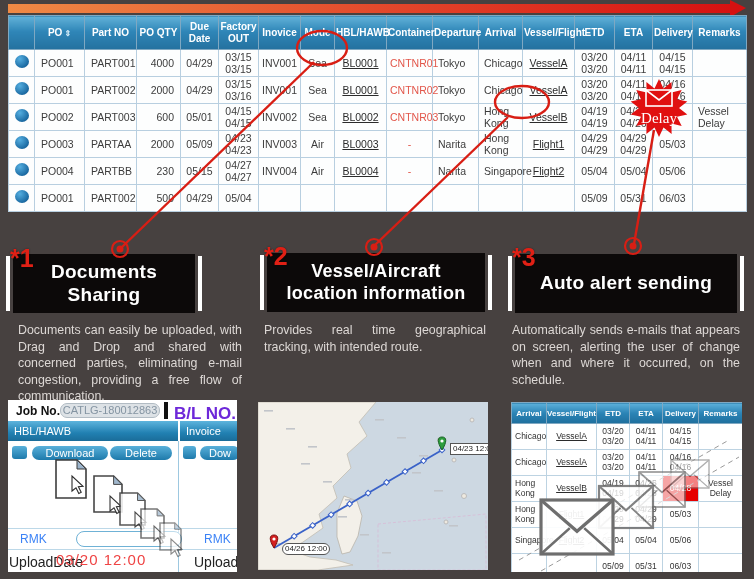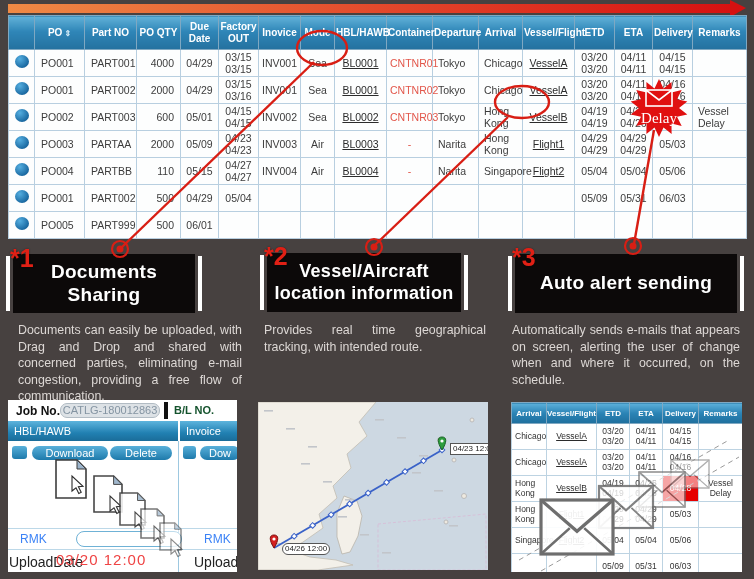--- a/index.html
+++ b/index.html
@@ -41,21 +41,21 @@
   .callout-desc{position:absolute;color:#ddd8d5;font-size:12.4px;line-height:16.5px;text-align:justify;}
 
   
   .panel{position:absolute;background:#fff;overflow:hidden;}
   #docs-panel{left:8px;top:400px;width:229px;height:172px;font-size:11px;color:#222;}
   .dp-topbar{position:absolute;left:0;top:0;width:229px;height:21px;background:#fff;}
   .dp-joblabel{position:absolute;left:8px;top:4px;font-weight:bold;font-size:12px;color:#111;}
   .dp-jobinput{position:absolute;left:52px;top:3px;width:98px;height:13px;background:#dde2e6;
     border:1px solid #b2bcc4;border-radius:7px;font-size:11px;color:#8494a2;text-align:center;line-height:13px;}
   .dp-divider{position:absolute;left:156px;top:2px;width:4px;height:17px;background:#111;}
-  .dp-bllabel{position:absolute;left:166px;top:4px;font-weight:bold;font-size:11px;color:#14532d;}
+  .dp-bllabel{position:absolute;left:166px;top:4px;font-weight:bold;font-size:17px;color:#6d28d9;}
   .dp-bluebar{position:absolute;top:21px;height:20px;background:linear-gradient(#5db4dd,#2180b2 60%,#1a6c99);
     color:#fff;font-size:11px;line-height:20px;padding-left:6px;box-sizing:border-box;}
   .dp-sq{position:absolute;width:15px;height:13px;border-radius:3px;background:linear-gradient(#58b0da,#1e7aab);}
   .dp-btn{position:absolute;height:14px;border-radius:7px;background:linear-gradient(#58b0da,#1e7aab);
     color:#fff;font-size:11px;text-align:center;line-height:14px;}
   .dp-vline{position:absolute;left:170px;top:41px;width:1px;height:131px;background:#9dc8e0;}
   .dp-hline{position:absolute;left:0;width:229px;height:1px;background:#bcd8e8;}
   .dp-rmk-label{position:absolute;font-size:12px;color:#3b82f6;}
   .dp-rmk-input{position:absolute;left:68px;top:131px;width:104px;height:14px;border:1px solid #6fb2d6;border-radius:8px;background:#fff;}
   .dp-upload-label{position:absolute;font-size:14px;color:#222;}
@@ -222,21 +222,21 @@
 04/29</td>
           <td class="c-eta">04/29
 04/29</td>
           <td class="c-delivery">05/03</td>
           <td class="c-remarks"></td>
         </tr>
         <tr>
           <td><span class="row-dot"></span></td>
           <td class="c-po">PO004</td>
           <td class="c-part">PARTBB</td>
-          <td class="c-qty">110</td>
+          <td class="c-qty">230</td>
           <td class="c-due">05/15</td>
           <td class="c-factory">04/27
 04/27</td>
           <td class="c-invoice">INV004</td>
           <td class="c-mode">Air</td>
           <td class="c-hbl"><span class="tlink">BL0004</span></td>
           <td class="c-container">-</td>
           <td class="c-departure">Narita</td>
           <td class="c-arrival">Singapore</td>
           <td class="c-vessel"><span class="tlink">Flight2</span></td>
@@ -257,53 +257,34 @@
           <td class="c-hbl"></td>
           <td class="c-container"></td>
           <td class="c-departure"></td>
           <td class="c-arrival"></td>
           <td class="c-vessel"></td>
           <td class="c-etd">05/09</td>
           <td class="c-eta">05/31</td>
           <td class="c-delivery">06/03</td>
           <td class="c-remarks"></td>
         </tr>
-        <tr>
-          <td><span class="row-dot"></span></td>
-          <td class="c-po">PO005</td>
-          <td class="c-part">PART999</td>
-          <td class="c-qty">500</td>
-          <td class="c-due">06/01</td>
-          <td class="c-factory"></td>
-          <td class="c-invoice"></td>
-          <td class="c-mode"></td>
-          <td class="c-hbl"></td>
-          <td class="c-container"></td>
-          <td class="c-departure"></td>
-          <td class="c-arrival"></td>
-          <td class="c-vessel"></td>
-          <td class="c-etd"></td>
-          <td class="c-eta"></td>
-          <td class="c-delivery"></td>
-          <td class="c-remarks"></td>
-        </tr>
       </tbody>
   </table>
 
   <div class="star-num" style="left:10px;top:246px;">*1</div>
   <div class="banner" style="left:6px;top:254px;width:196px;justify-content:flex-end;">
     <div class="sidebar-white"></div>
     <div class="black-box">
         <div class="title">Documents Sharing</div>
       </div>
     <div class="sidebar-white"></div>
   </div>
 
   <div class="star-num" style="left:264px;top:244px;">*2</div>
-  <div class="banner" style="left:260px;top:253px;width:208px;">
+  <div class="banner" style="left:260px;top:253px;width:232px;">
     <div class="sidebar-white"></div>
     <div class="black-box">
         <div class="title" style="font-size:18px">Vessel/Aircraft
 location information</div>
       </div>
     <div class="sidebar-white"></div>
   </div>
 
   <div class="star-num" style="left:512px;top:245px;">*3</div>
   <div class="banner" style="left:508px;top:254px;width:236px;">

